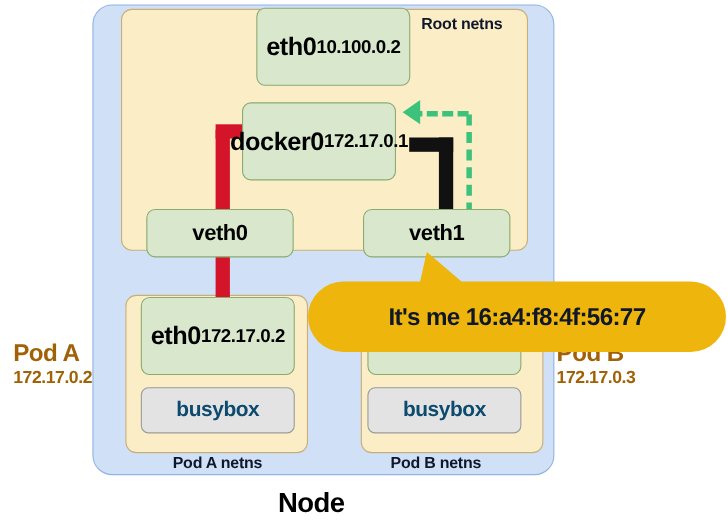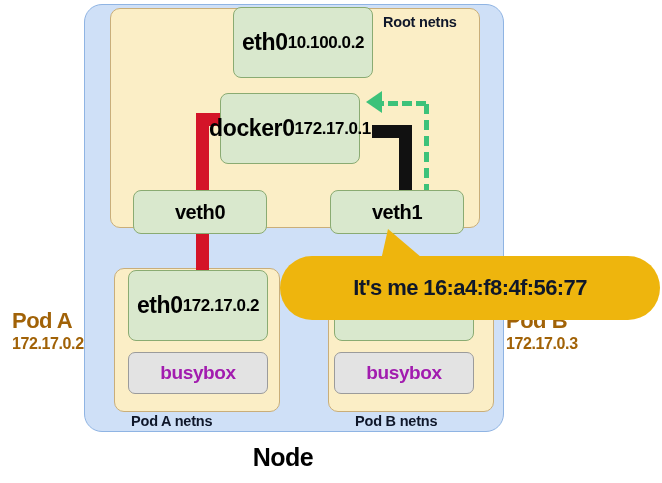--- a/index.html
+++ b/index.html
@@ -65,21 +65,21 @@
 
   .netns-label {
     position: absolute;
     color: #0f172a;
     font-size: 14.5px;
     font-weight: bold;
     letter-spacing: -0.2px;
     white-space: nowrap;
   }
   .lbl-root { left: 383px; top: 14px; }
-  .lbl-pod-a { left: 131px; top: 413px; }
+  .lbl-pod-a { left: 157px; top: 413px; }
   .lbl-pod-b { left: 355px; top: 413px; }
 
   
   .iface {
     position: absolute;
     background: #d9e8cd;
     border: 1.5px solid #8aab72;
     border-radius: 8px;
     box-sizing: border-box;
     display: flex;
@@ -116,21 +116,21 @@
     background: #e3e3e3;
     border: 1.5px solid #9b9b9b;
     border-radius: 7px;
     box-sizing: border-box;
     display: flex;
     align-items: center;
     justify-content: center;
     font-size: 19px;
     font-weight: bold;
     letter-spacing: -0.4px;
-    color: #a21caf;
+    color: #0c4a6e;
   }
   .bb-a { left: 128px; top: 352px; width: 140px; height: 42px; }
   .bb-b { left: 334px; top: 352px; width: 140px; height: 42px; }
 
   
   .wire { position: absolute; }
 
   
   .red-h { left: 196px; top: 113px; width: 46px; height: 13px; background: #d41428; }
   .red-v { left: 196px; top: 118px; width: 13px; height: 78px; background: #d41428; }

